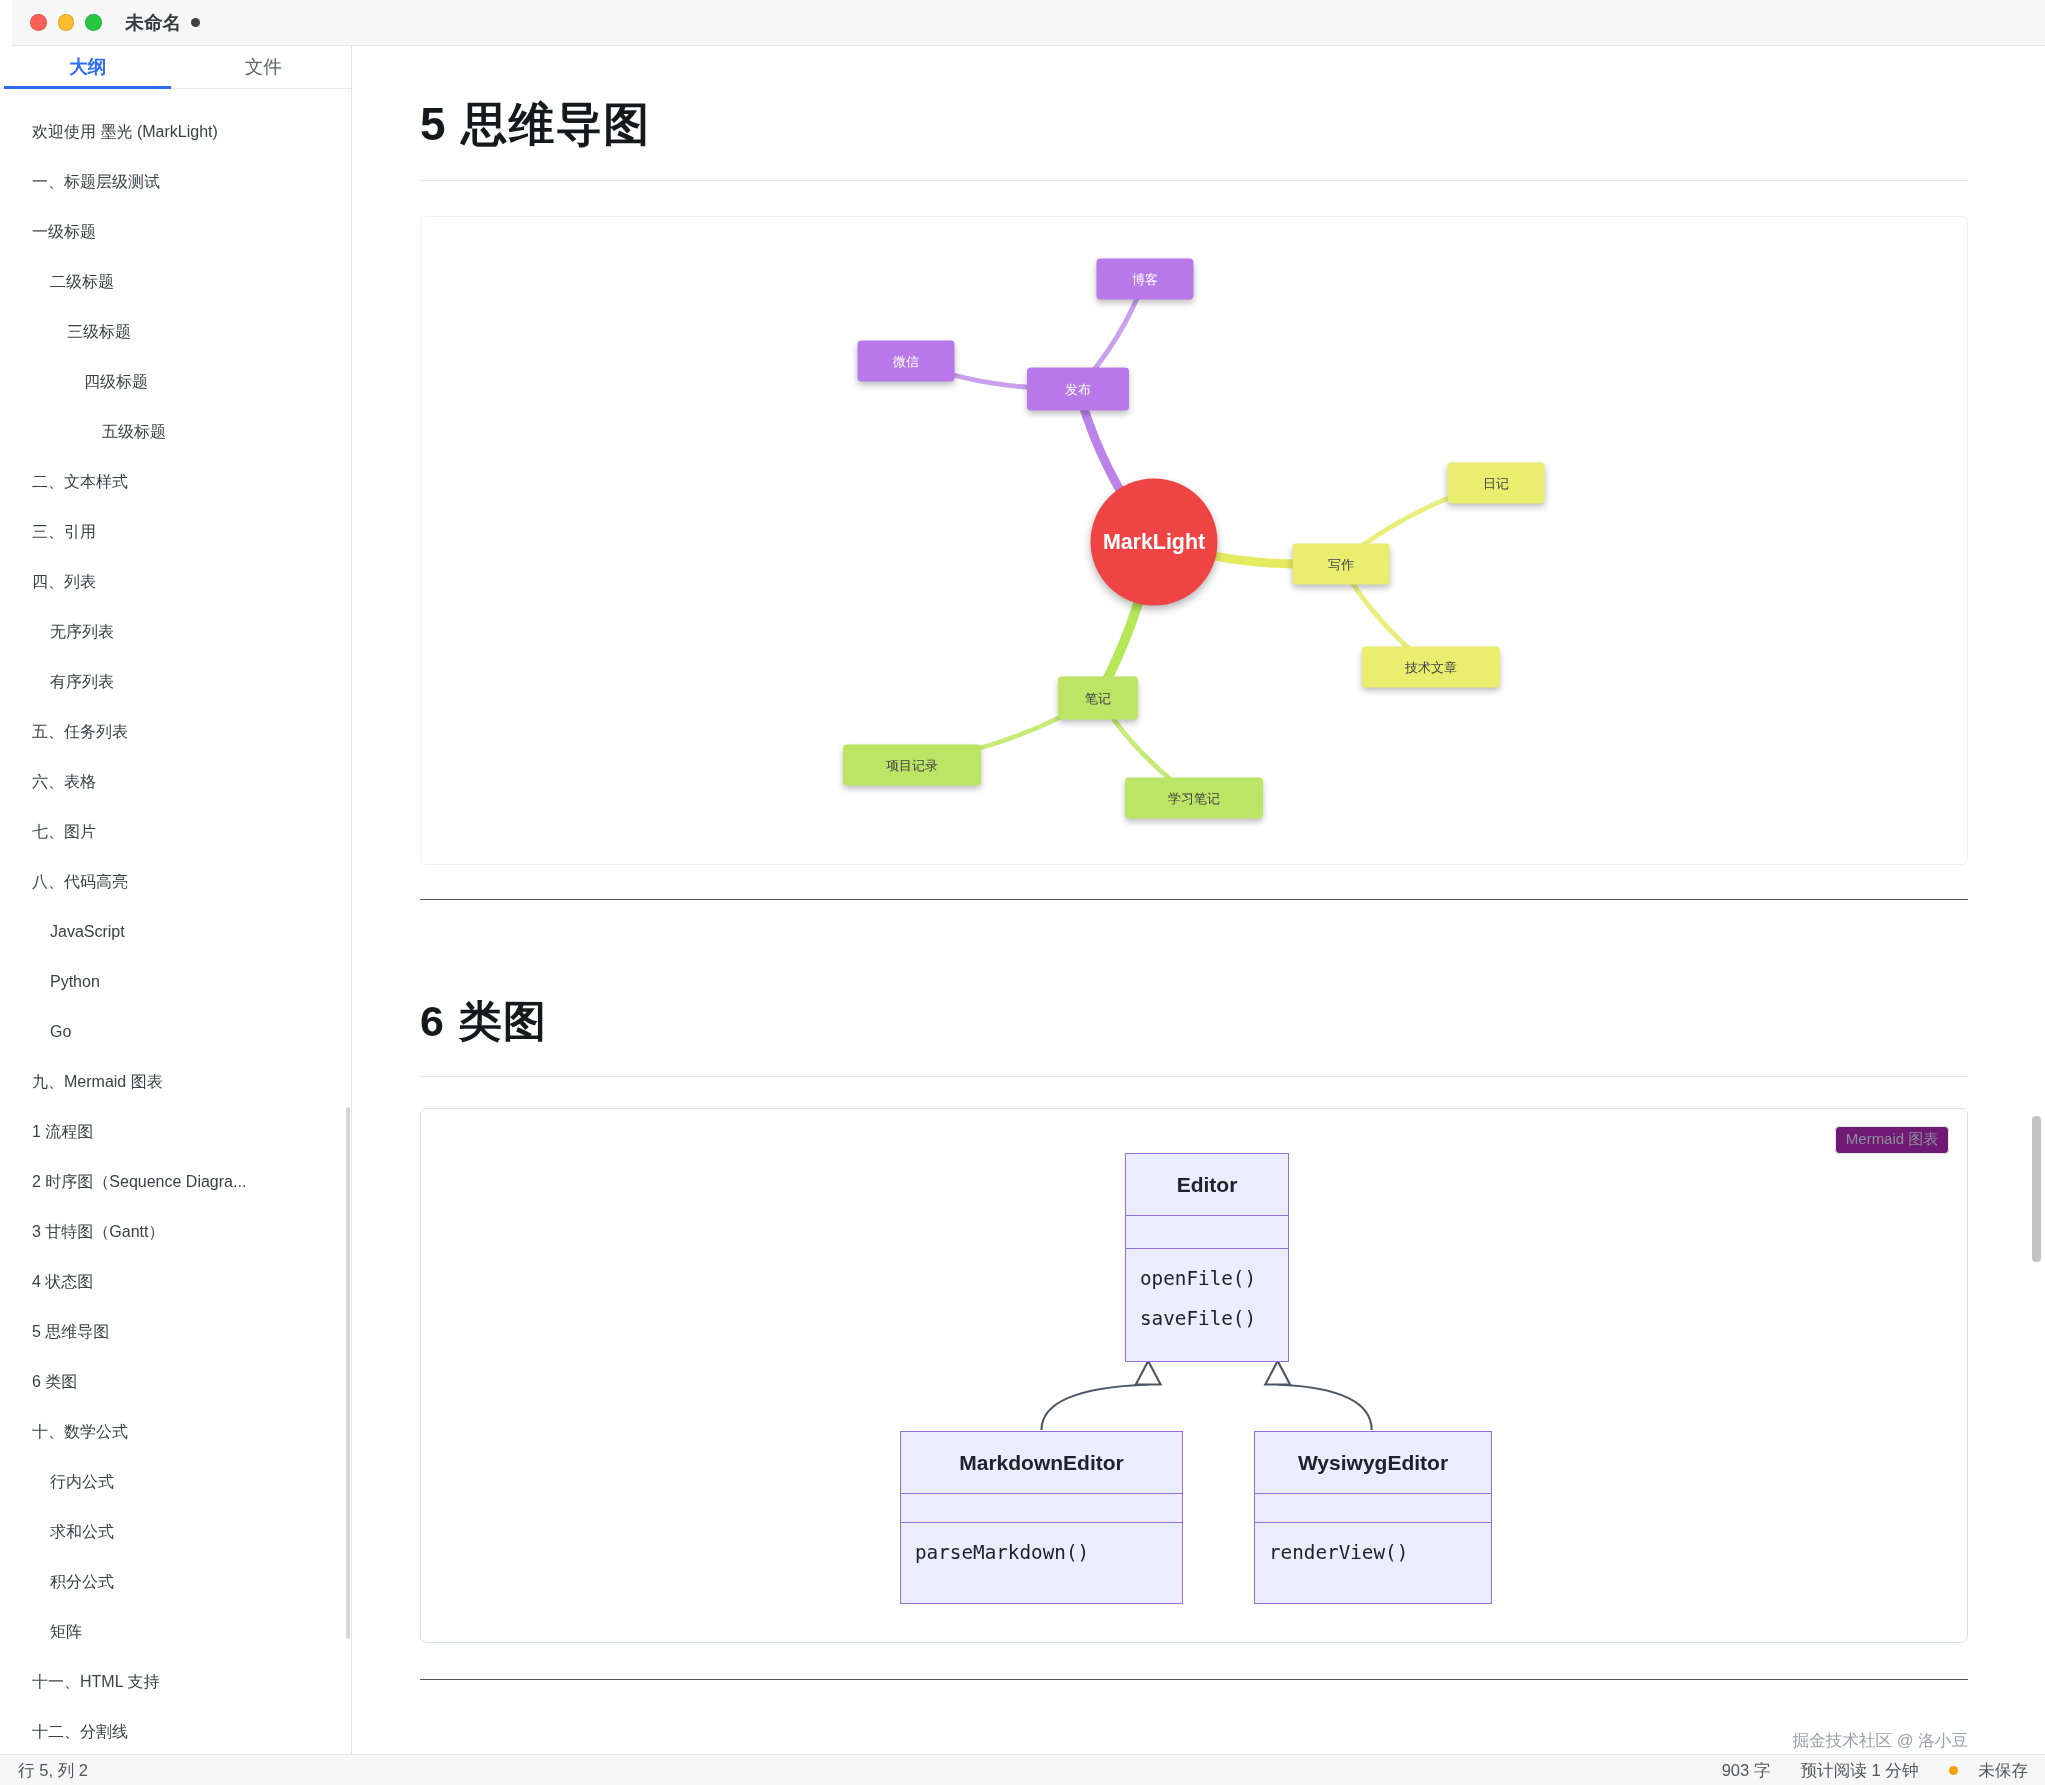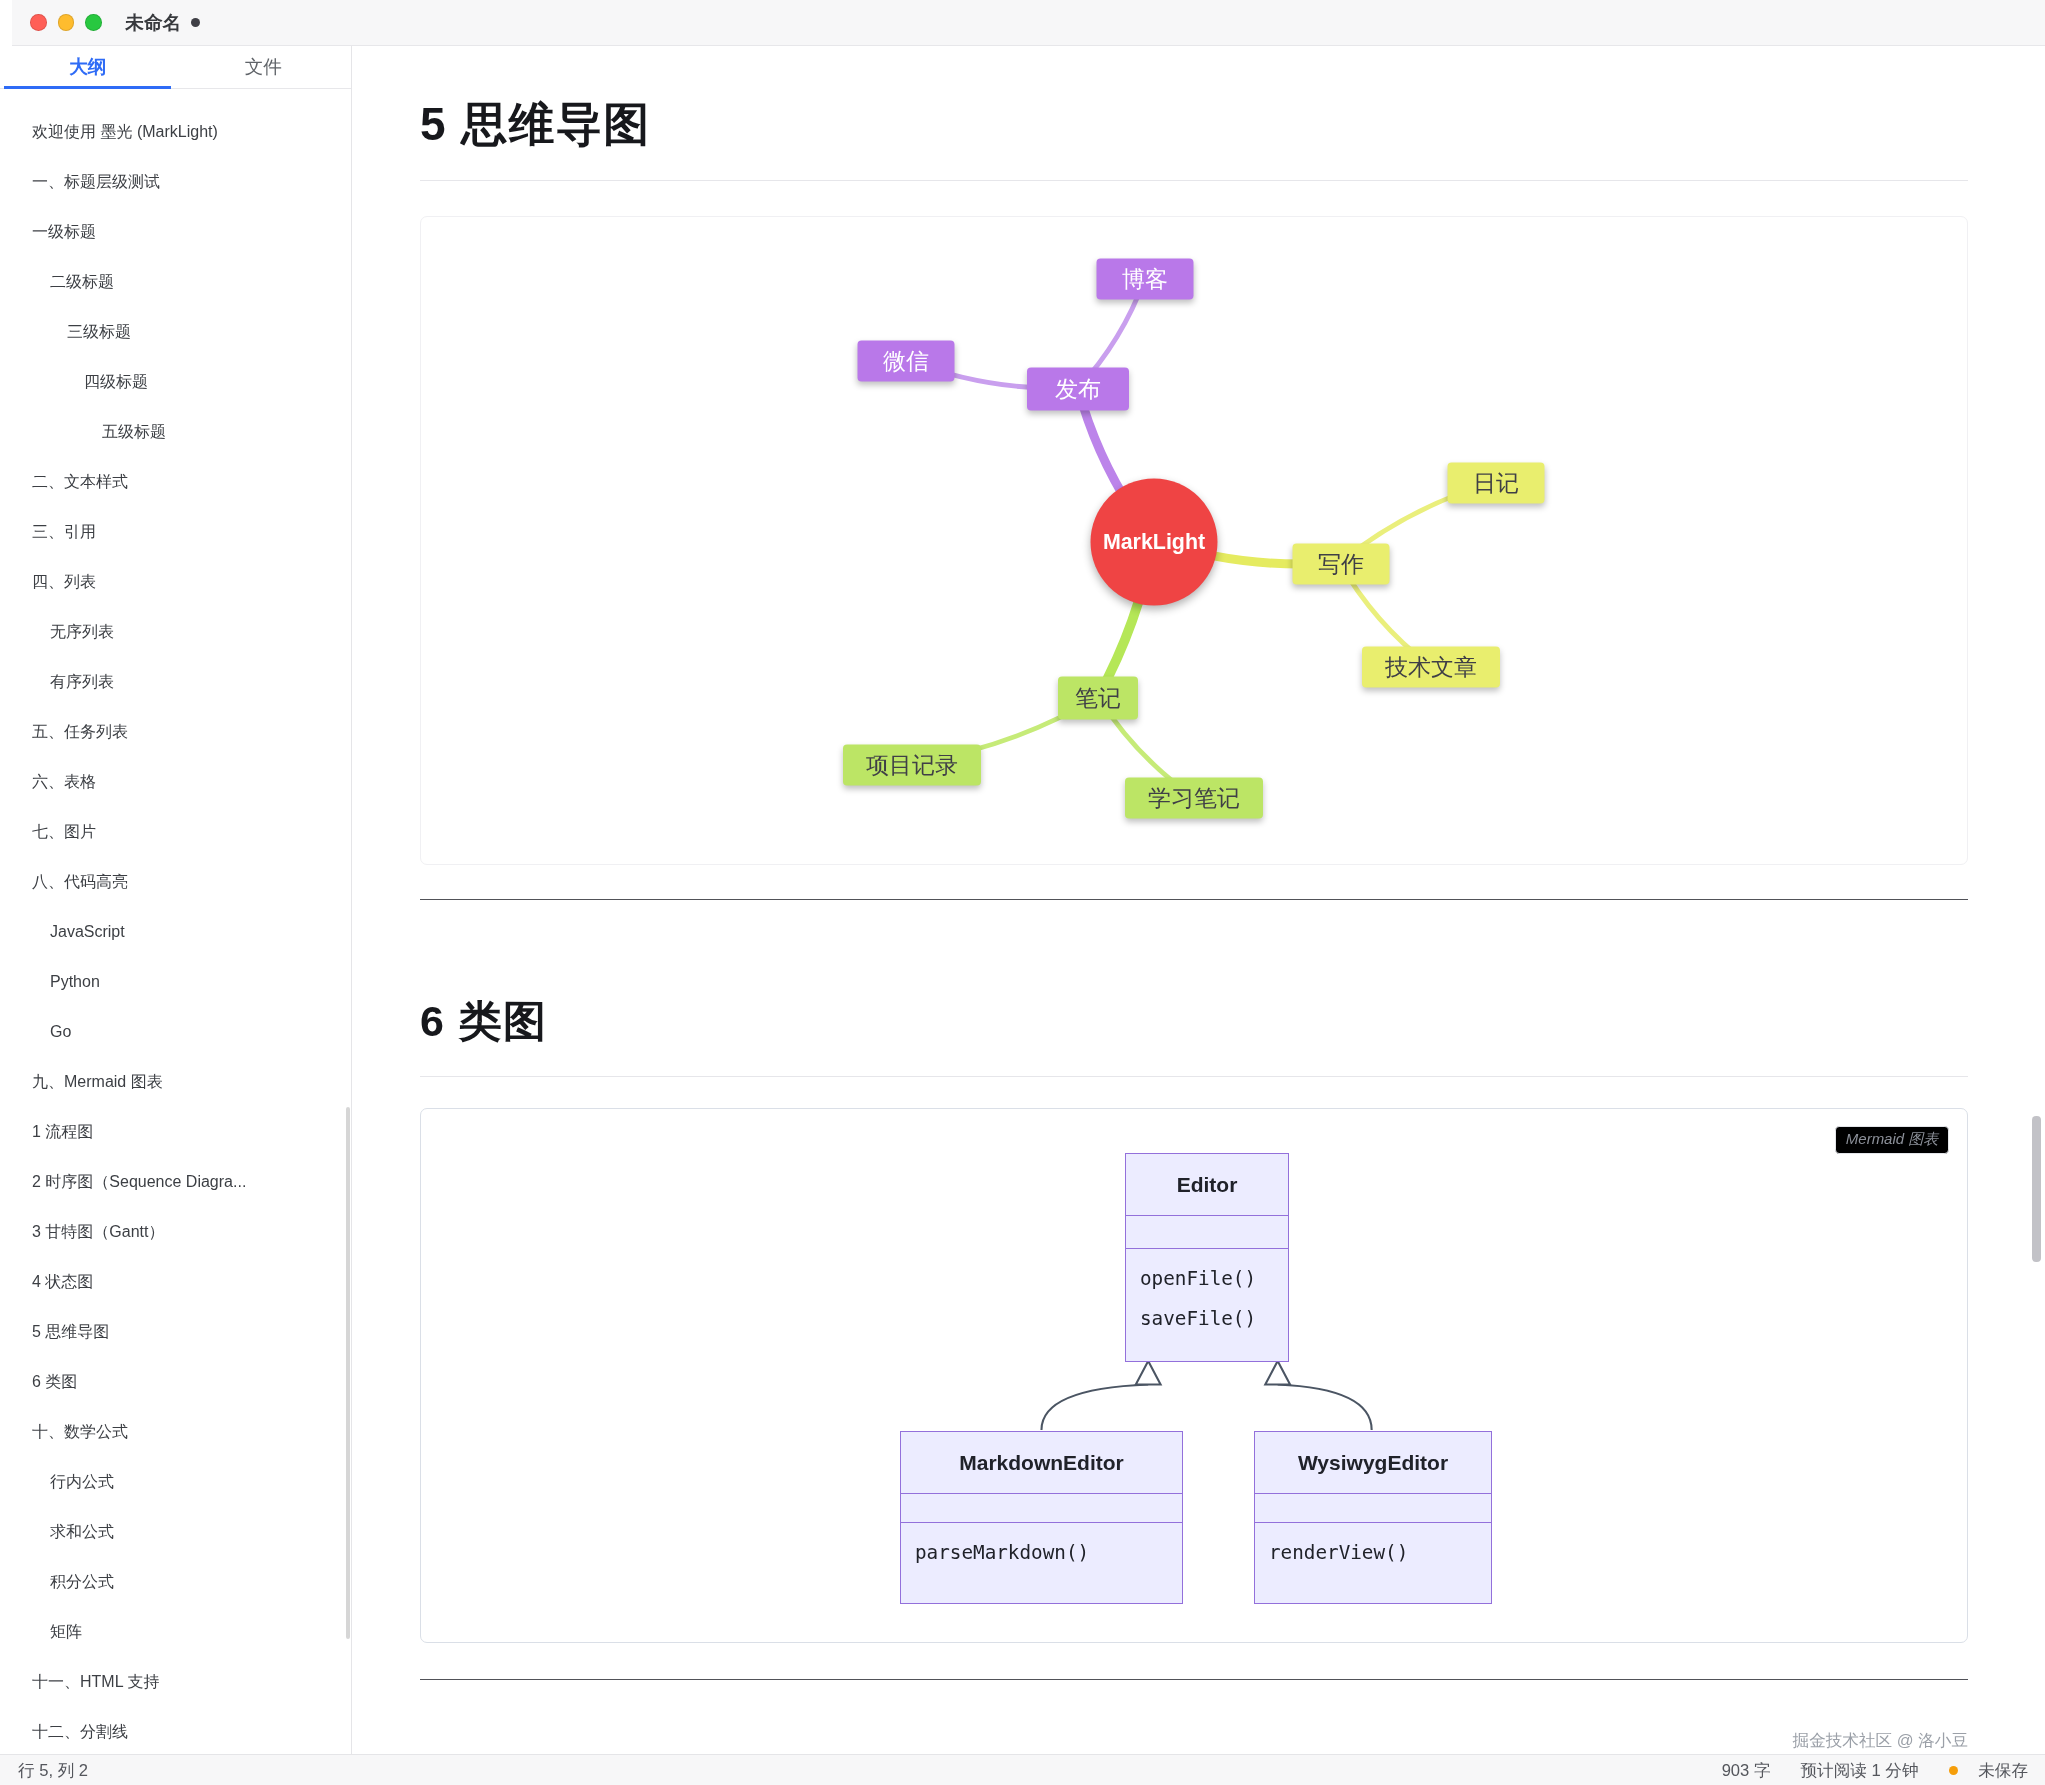--- a/index.html
+++ b/index.html
@@ -32,28 +32,28 @@
   
   .content{position:absolute;top:46px;left:353px;right:0;bottom:32px;background:#fff;overflow:hidden;}
   .h1{position:absolute;left:67px;top:48px;width:1548px;font-size:46px;font-weight:700;color:#17181c;
     padding-bottom:23.5px;border-bottom:0.7px solid #e6e6ea;letter-spacing:1.4px;}
   .h2{position:absolute;left:67px;top:947px;width:1548px;font-size:43px;font-weight:700;color:#17181c;
     padding-bottom:25px;border-bottom:0.7px solid #e6e6ea;letter-spacing:1.4px;}
   .mindmap-box{position:absolute;left:67px;top:170px;width:1548px;height:649px;
     border:0.7px solid #f0f0f3;border-radius:7px;}
   #mindmap-svg{position:absolute;inset:0;width:100%;height:100%;}
   .mm-node{position:absolute;transform:translate(-50%,-50%);display:flex;align-items:center;
-    justify-content:center;font-size:23px;border-radius:4.1px;box-shadow:0 3.5px 6.2px rgba(0,0,0,0.25);
+    justify-content:center;font-size:13px;border-radius:4.1px;box-shadow:0 3.5px 6.2px rgba(0,0,0,0.25);
     white-space:nowrap;}
   .mm-root{border-radius:50%;font-weight:700;font-size:21.4px;box-shadow:0 4.1px 8.3px rgba(0,0,0,0.3);}
   .hr-line{position:absolute;left:67px;width:1548px;height:1.4px;background:#515258;}
   .class-frame{position:absolute;left:67px;top:1062px;width:1548px;height:535px;
     border:0.7px solid #dadfe7;border-radius:7px;}
-  .badge{position:absolute;top:16.6px;right:18px;font-size:15px;color:#8c9099;background:#000000;
-    border:0.7px solid #e3e5e9;border-radius:4.1px;padding:3.5px 9.7px;font-style:italic;}
+  .badge{position:absolute;top:16.6px;right:18px;font-size:15px;color:#8c9099;background:#701a75;
+    border:0.7px solid #e3e5e9;border-radius:4.1px;padding:3.5px 9.7px;}
   #class-svg{position:absolute;inset:0;width:100%;height:100%;}
   .uml{position:absolute;background:#ECECFF;border:1.4px solid #9370DB;}
   .uml-title{font-weight:700;font-size:21px;color:#20222a;display:flex;align-items:center;
     justify-content:center;border-bottom:1.4px solid #9370DB;}
   .uml-attrs{border-bottom:1.4px solid #9370DB;}
   .uml-method{font-family:"DejaVu Sans Mono",monospace;font-size:19.3px;color:#20222a;
     padding-left:14px;display:flex;align-items:center;height:40px;}
   .watermark{position:absolute;top:1684px;left:67px;width:1548px;text-align:right;
     font-size:16.6px;color:#9ba0a8;}
   .main-thumb{position:absolute;right:5.5px;top:1070px;width:8.3px;height:146px;background:#c2c2c7;border-radius:4.1px;}

